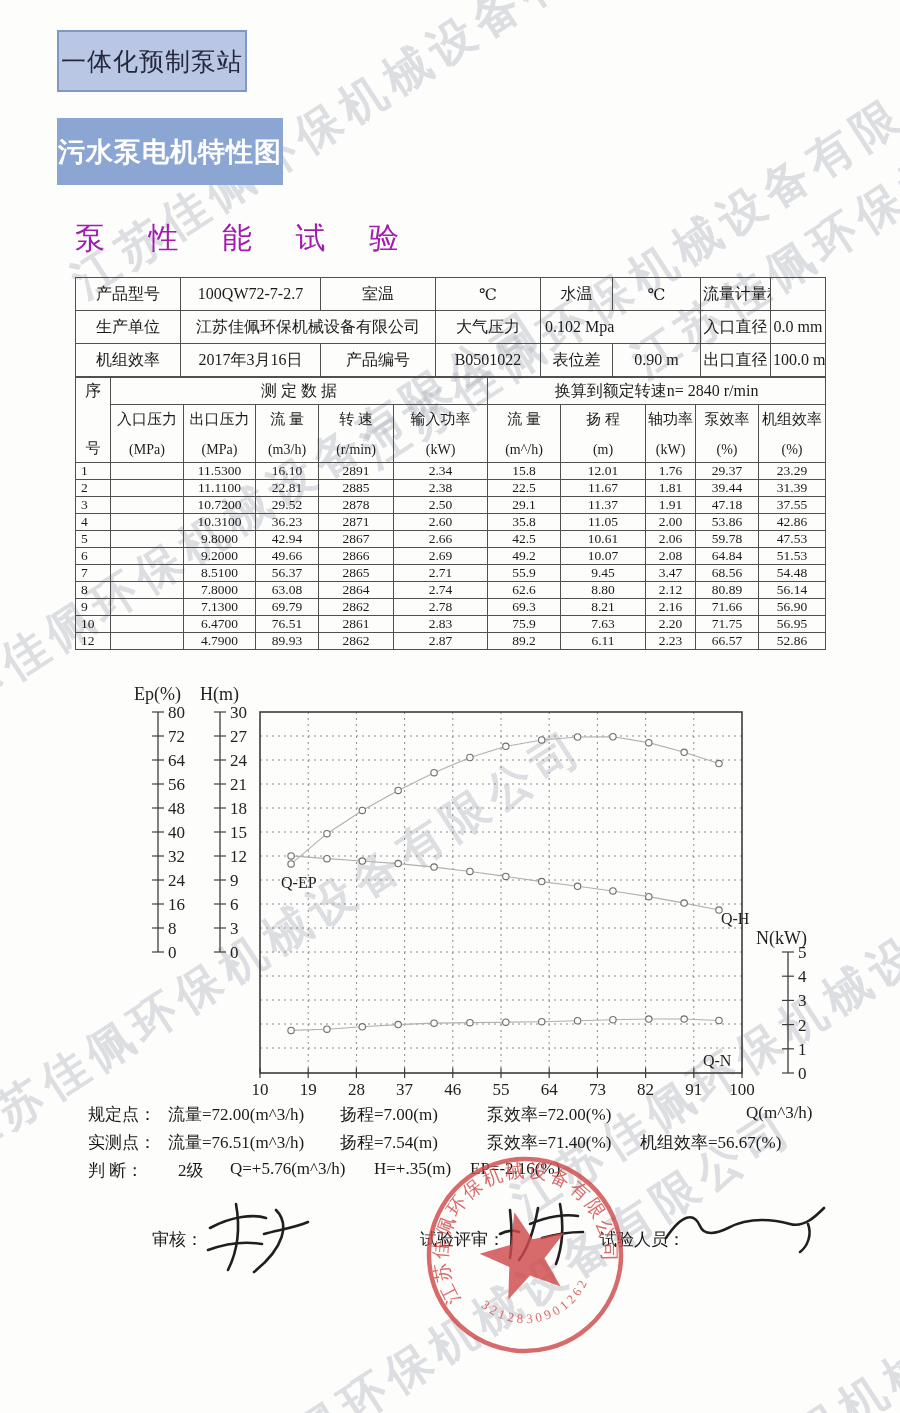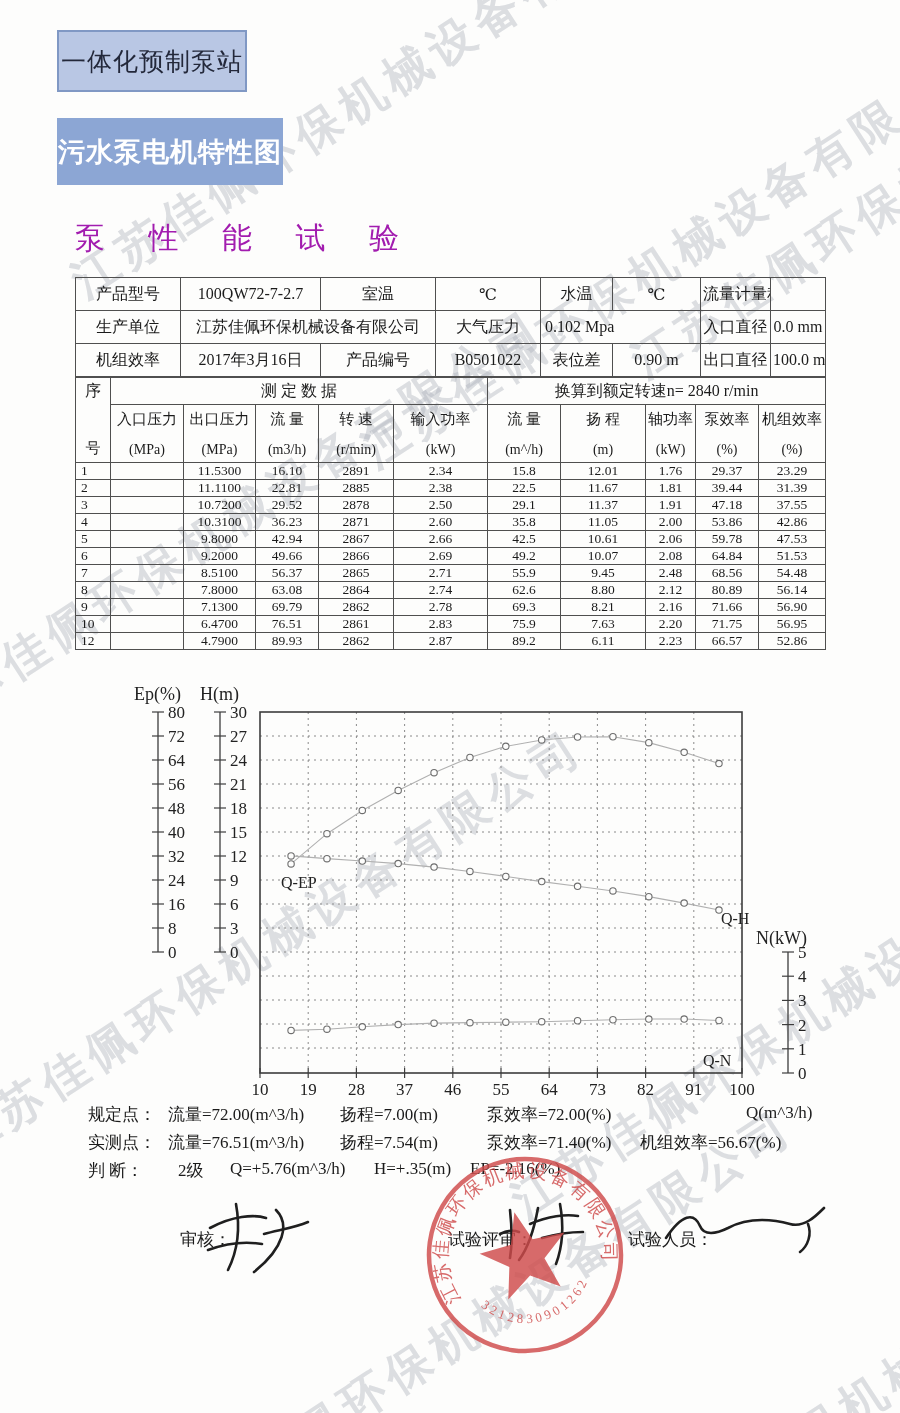--- a/index.html
+++ b/index.html
@@ -55,21 +55,21 @@
   .hdr-stack { display:flex; flex-direction:column; justify-content:space-between; height:52px; padding:2px 0; }
   .hdr-stack .u { font-size:14px; }
   .data-table tbody td { height:16px; font-size:13.5px; line-height:16px; }
   .data-table tbody td:first-child { text-align:left; padding-left:5px; }
   
   .chart-svg { position:absolute; left:0; top:660px; z-index:1; }
   .chart-svg text { font-family:"Liberation Serif","DejaVu Serif",serif; fill:#222; }
   
   .sum-item { position:absolute; font-size:17px; white-space:nowrap; z-index:1; }
   
-  .sig-label { position:absolute; font-size:17px; z-index:1; white-space:nowrap;margin-left:28px; }
+  .sig-label { position:absolute; font-size:17px; z-index:1; white-space:nowrap; }
   .sig-svg { position:absolute; z-index:2; }
   .sig-svg path { fill:none; stroke:#1f1f1f; stroke-width:2.6; stroke-linecap:round; }
   .stamp-svg { position:absolute; left:418px; top:1153px; z-index:3; }
 </style>
 </head>
 <body>
 
 <div class="page">
 
   <div class="wm" style="left:60px;  top:260px">江苏佳佩环保机械设备有限公司</div>
@@ -294,21 +294,21 @@
         </tr>
         <tr>
           <td>7</td>
           <td></td>
           <td>8.5100</td>
           <td>56.37</td>
           <td>2865</td>
           <td>2.71</td>
           <td>55.9</td>
           <td>9.45</td>
-          <td>2.48</td>
+          <td>3.47</td>
           <td>68.56</td>
           <td>54.48</td>
         </tr>
         <tr>
           <td>8</td>
           <td></td>
           <td>7.8000</td>
           <td>63.08</td>
           <td>2864</td>
           <td>2.74</td>

